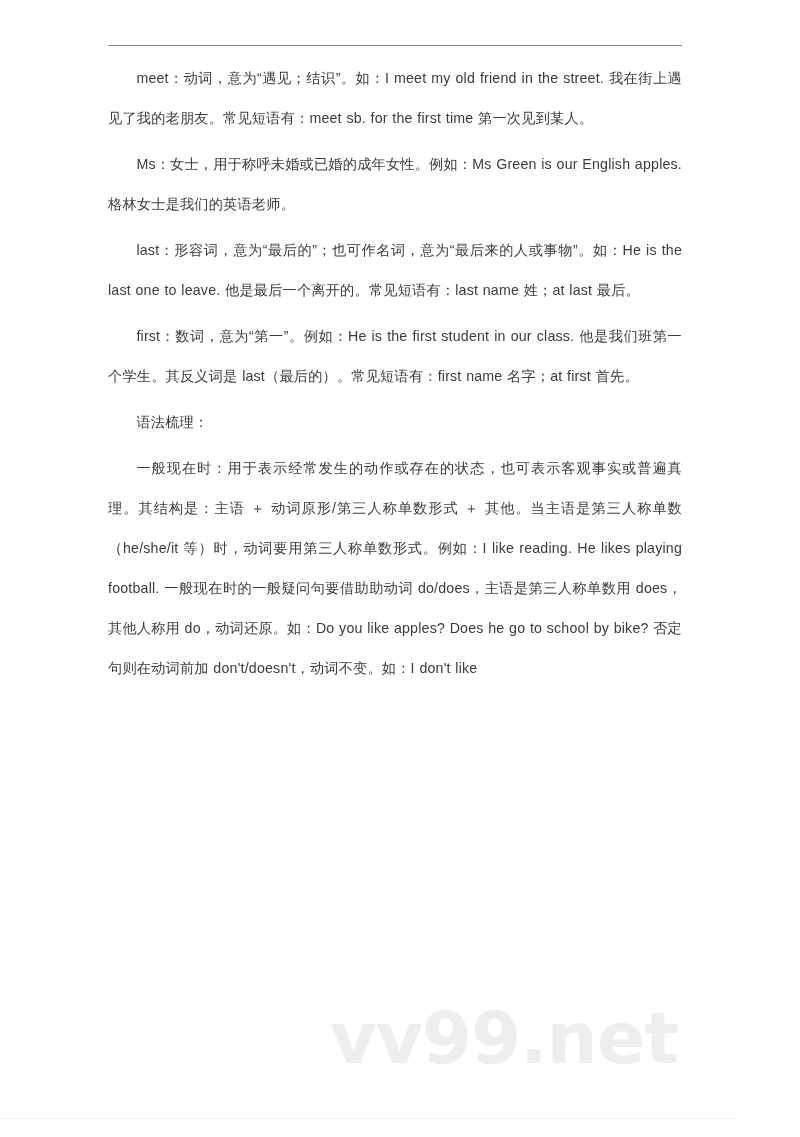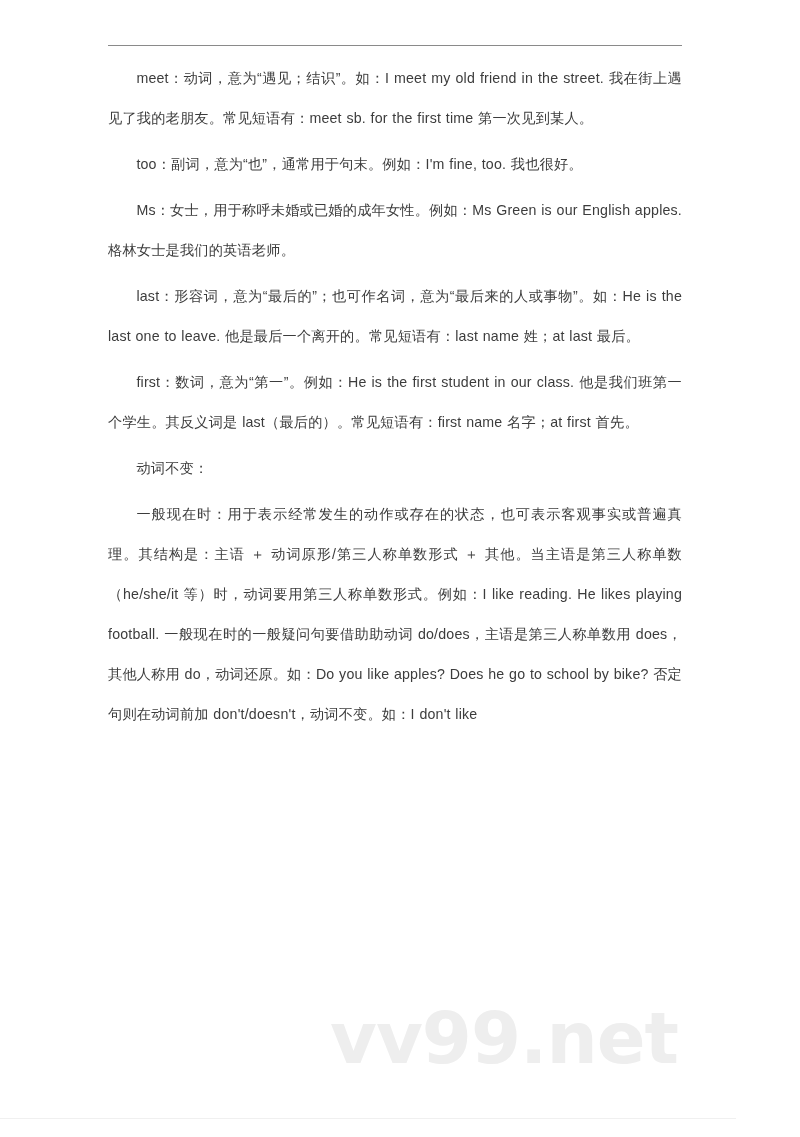--- a/index.html
+++ b/index.html
@@ -76,30 +76,29 @@
 <body>
 
 <div class="page">
 
   <div class="header-rule"></div>
 
   <div class="content">
 
     <p class="para">meet：动词，意为“遇见；结识”。如：I meet my old friend in the street. 我在街上遇见了我的老朋友。常见短语有：meet sb. for the first time  第一次见到某人。</p>
 
-    <p class="para">too：副词，意为“也”，通常用于句末。例如：I'm fine, too. 我也很好。</p>
 
     <p class="para">Ms：女士，用于称呼未婚或已婚的成年女性。例如：Ms Green is our English apples. 格林女士是我们的英语老师。</p>
 
     <p class="para">last：形容词，意为“最后的”；也可作名词，意为“最后来的人或事物”。如：He is the last one to leave. 他是最后一个离开的。常见短语有：last name  姓；at last 最后。</p>
 
     <p class="para">first：数词，意为“第一”。例如：He is the first student in our class. 他是我们班第一个学生。其反义词是 last（最后的）。常见短语有：first name  名字；at first 首先。</p>
 
 
-    <p class="heading">动词不变：</p>
+    <p class="heading">语法梳理：</p>
 
     <p class="para">一般现在时：用于表示经常发生的动作或存在的状态，也可表示客观事实或普遍真理。其结构是：主语 ＋ 动词原形/第三人称单数形式 ＋ 其他。当主语是第三人称单数（he/she/it 等）时，动词要用第三人称单数形式。例如：I like reading. He likes playing football. 一般现在时的一般疑问句要借助助动词 do/does，主语是第三人称单数用 does，其他人称用 do，动词还原。如：Do you like apples? Does he go to school by bike? 否定句则在动词前加 don't/doesn't，动词不变。如：I don't like</p>
 
   </div>
 
   <div class="watermark">vv99.net</div>
 
   <div class="page-bottom-edge"></div>
 
 </div>

